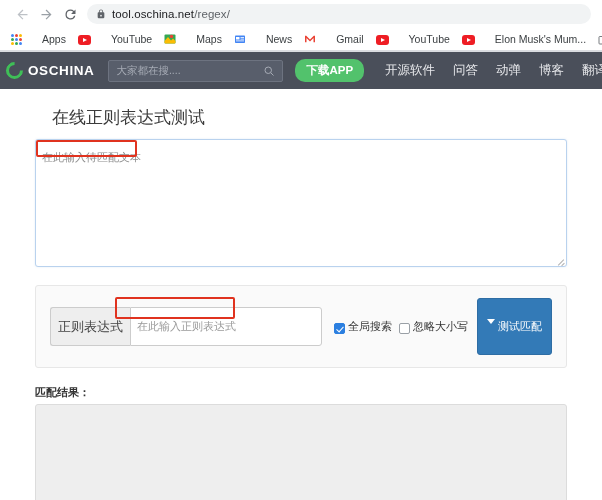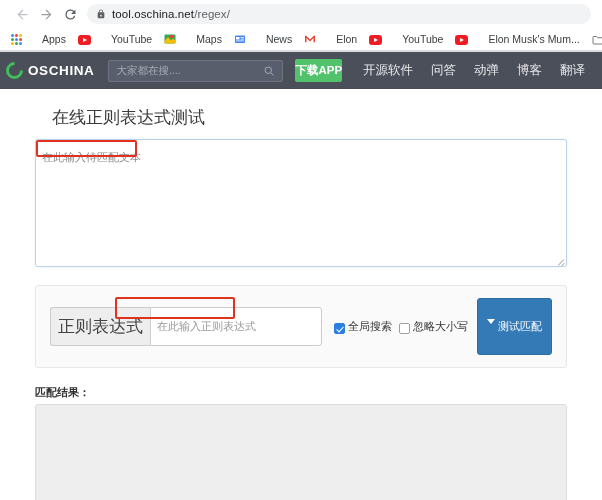--- a/index.html
+++ b/index.html
@@ -165,22 +165,22 @@
     color: #a6abb5;
     white-space: nowrap;
     overflow: hidden;
   }
   .osc-dl-btn {
     margin-left: 12px;
     background: #52c26c;
     color: #fff;
     font-size: 11.5px;
     font-weight: bold;
-    padding: 4px 0;
-    border-radius: 2px;
+    padding: 4px 11px;
+    border-radius: 10px;
     flex: 0 0 auto;
     white-space: nowrap;
   }
   .osc-nav {
     display: flex;
     align-items: center;
     margin-left: 12px;
     flex: 1 1 auto;
     overflow: hidden;
   }
@@ -274,21 +274,21 @@
     align-items: stretch;
     flex: 1 1 auto;
     min-width: 0;
     max-width: 293px;
   }
   .input-addon {
     background: #eeeeee;
     border: 1px solid #cccccc;
     border-right: none;
     border-radius: 3px 0 0 3px;
-    font-size: 17px;
+    font-size: 13px;
     color: #444;
     padding: 4px 7px;
     white-space: nowrap;
     display: flex;
     align-items: center;
   }
   .regex-input {
     flex: 1 1 auto;
     border: 1px solid #cccccc;
     border-radius: 0 3px 3px 0;
@@ -456,21 +456,21 @@
         <rect x="13" y="11.4" width="7" height="1.6" fill="#ffffff"></rect>
         <rect x="4" y="15" width="16" height="1.6" fill="#ffffff"></rect>
       </svg>
       <span class="bm-label">News</span>
     </div>
 
     <div class="bm">
       <svg class="bm-ico" viewBox="0 0 24 24">
         <path d="M2 5.5h2.5L12 13l7.5-7.5H22v13h-3V10l-7 7-7-7v8.5H2z" fill="#ea4335"></path>
       </svg>
-      <span class="bm-label">Elon</span>
+      <span class="bm-label">Gmail</span>
     </div>
 
     <div class="bm">
       <span class="yt-ico"></span>
       <span class="bm-label">YouTube</span>
     </div>
 
     <div class="bm">
       <span class="yt-ico"></span>
       <span class="bm-label">Elon Musk's Mum...</span>

